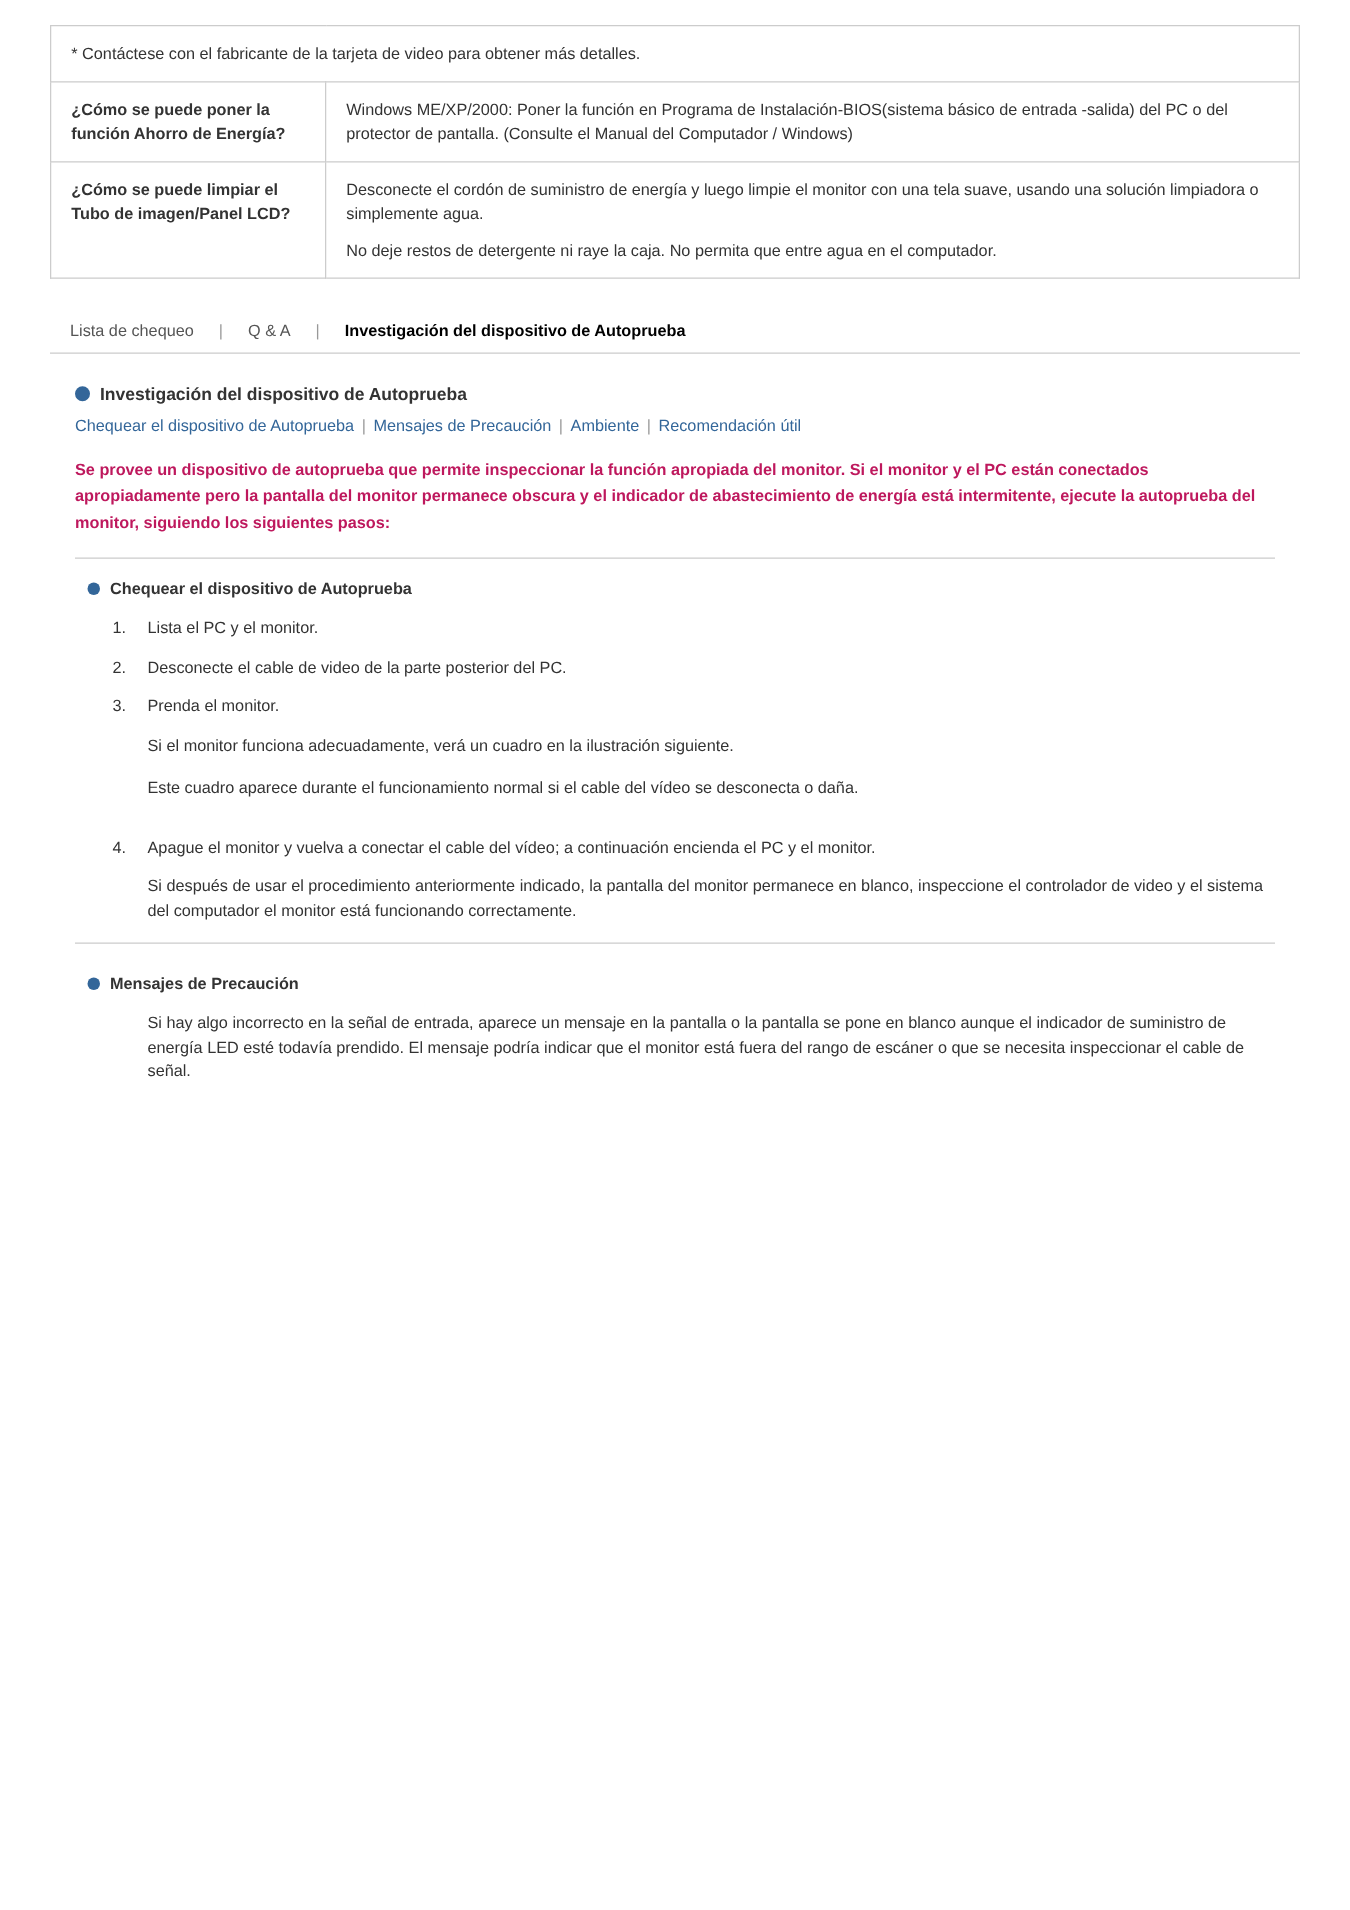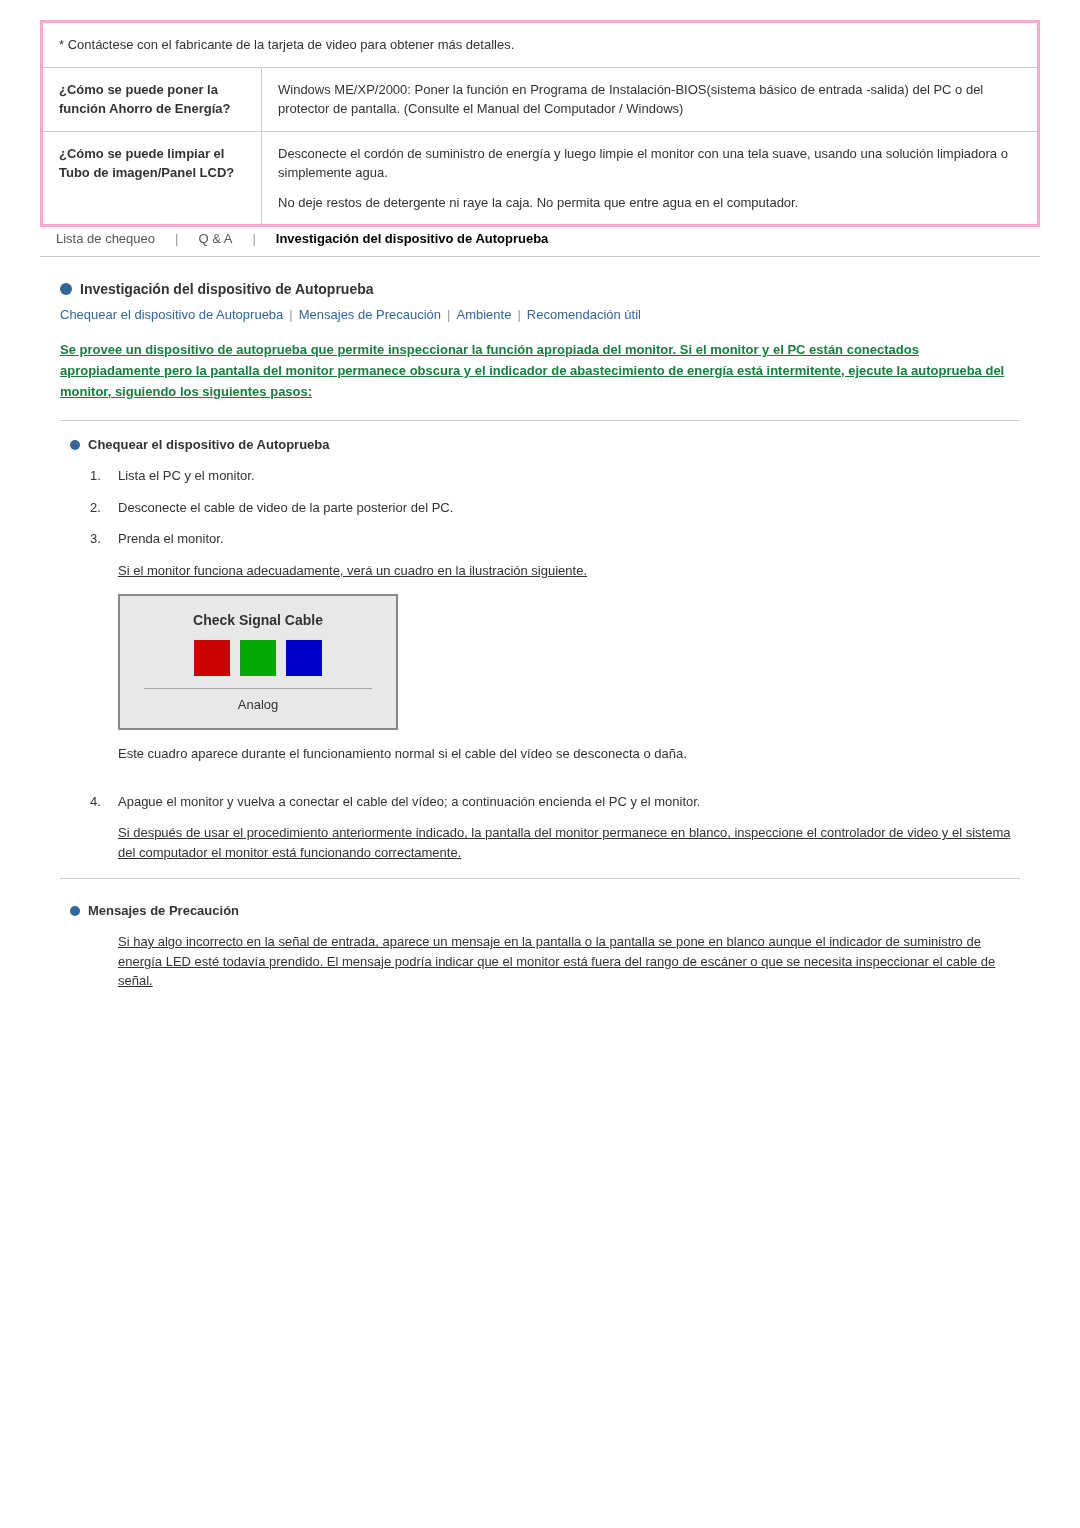--- a/index.html
+++ b/index.html
@@ -13,21 +13,22 @@
     }
 
     .page-wrapper {
       padding: 20px 40px;
     }
 
     
     .top-table {
       width: 100%;
       border-collapse: collapse;
-      border: 3px solid #f9a8d4;
+      border: 1px solid #f9a8d4;
+      margin-bottom: 30px;
     }
     .top-table td {
       padding: 12px 16px;
       vertical-align: top;
       border: 1px solid #ccc;
       font-size: 13px;
       line-height: 1.5;
     }
     .top-table .left-col {
       width: 220px;
@@ -100,22 +101,21 @@
     .breadcrumb-sep {
       color: #999;
     }
 
     
     .intro-paragraph {
       font-size: 13px;
       font-weight: bold;
       line-height: 1.6;
       margin-bottom: 18px;
-      color: #15803d;
-      text-decoration: underline;
+      color: #be185d;
     }
 
     
     .divider {
       border: none;
       border-top: 1px solid #ccc;
       margin: 16px 0;
     }
 
     
@@ -158,21 +158,20 @@
       font-size: 13px;
     }
 
     
     .indented-text {
       padding-left: 58px;
       font-size: 13px;
       line-height: 1.5;
       margin-bottom: 14px;
       color: #333;
-      text-decoration: underline;
     }
 
     
     .signal-box-wrapper {
       padding-left: 58px;
       margin-bottom: 14px;
     }
     .signal-box {
       display: inline-block;
       border: 2px solid #888;
@@ -297,31 +296,20 @@
         <span>Desconecte el cable de video de la parte posterior del PC.</span>
       </li>
       <li>
         <span class="list-num">3.</span>
         <span>Prenda el monitor.</span>
       </li>
     </ul>
 
     <div class="indented-text">Si el monitor funciona adecuadamente, verá un cuadro en la ilustración siguiente.</div>
 
-    <div class="signal-box-wrapper">
-      <div class="signal-box">
-        <div class="signal-box-title">Check Signal Cable</div>
-        <div class="signal-colors">
-          <div class="color-block color-red"></div>
-          <div class="color-block color-green"></div>
-          <div class="color-block color-blue"></div>
-        </div>
-        <div class="signal-box-label">Analog</div>
-      </div>
-    </div>
 
     <div class="after-illustration">Este cuadro aparece durante el funcionamiento normal si el cable del vídeo se desconecta o daña.</div>
 
     <ul class="numbered-list">
       <li>
         <span class="list-num">4.</span>
         <span>Apague el monitor y vuelva a conectar el cable del vídeo; a continuación encienda el PC y el monitor.</span>
       </li>
     </ul>
 

